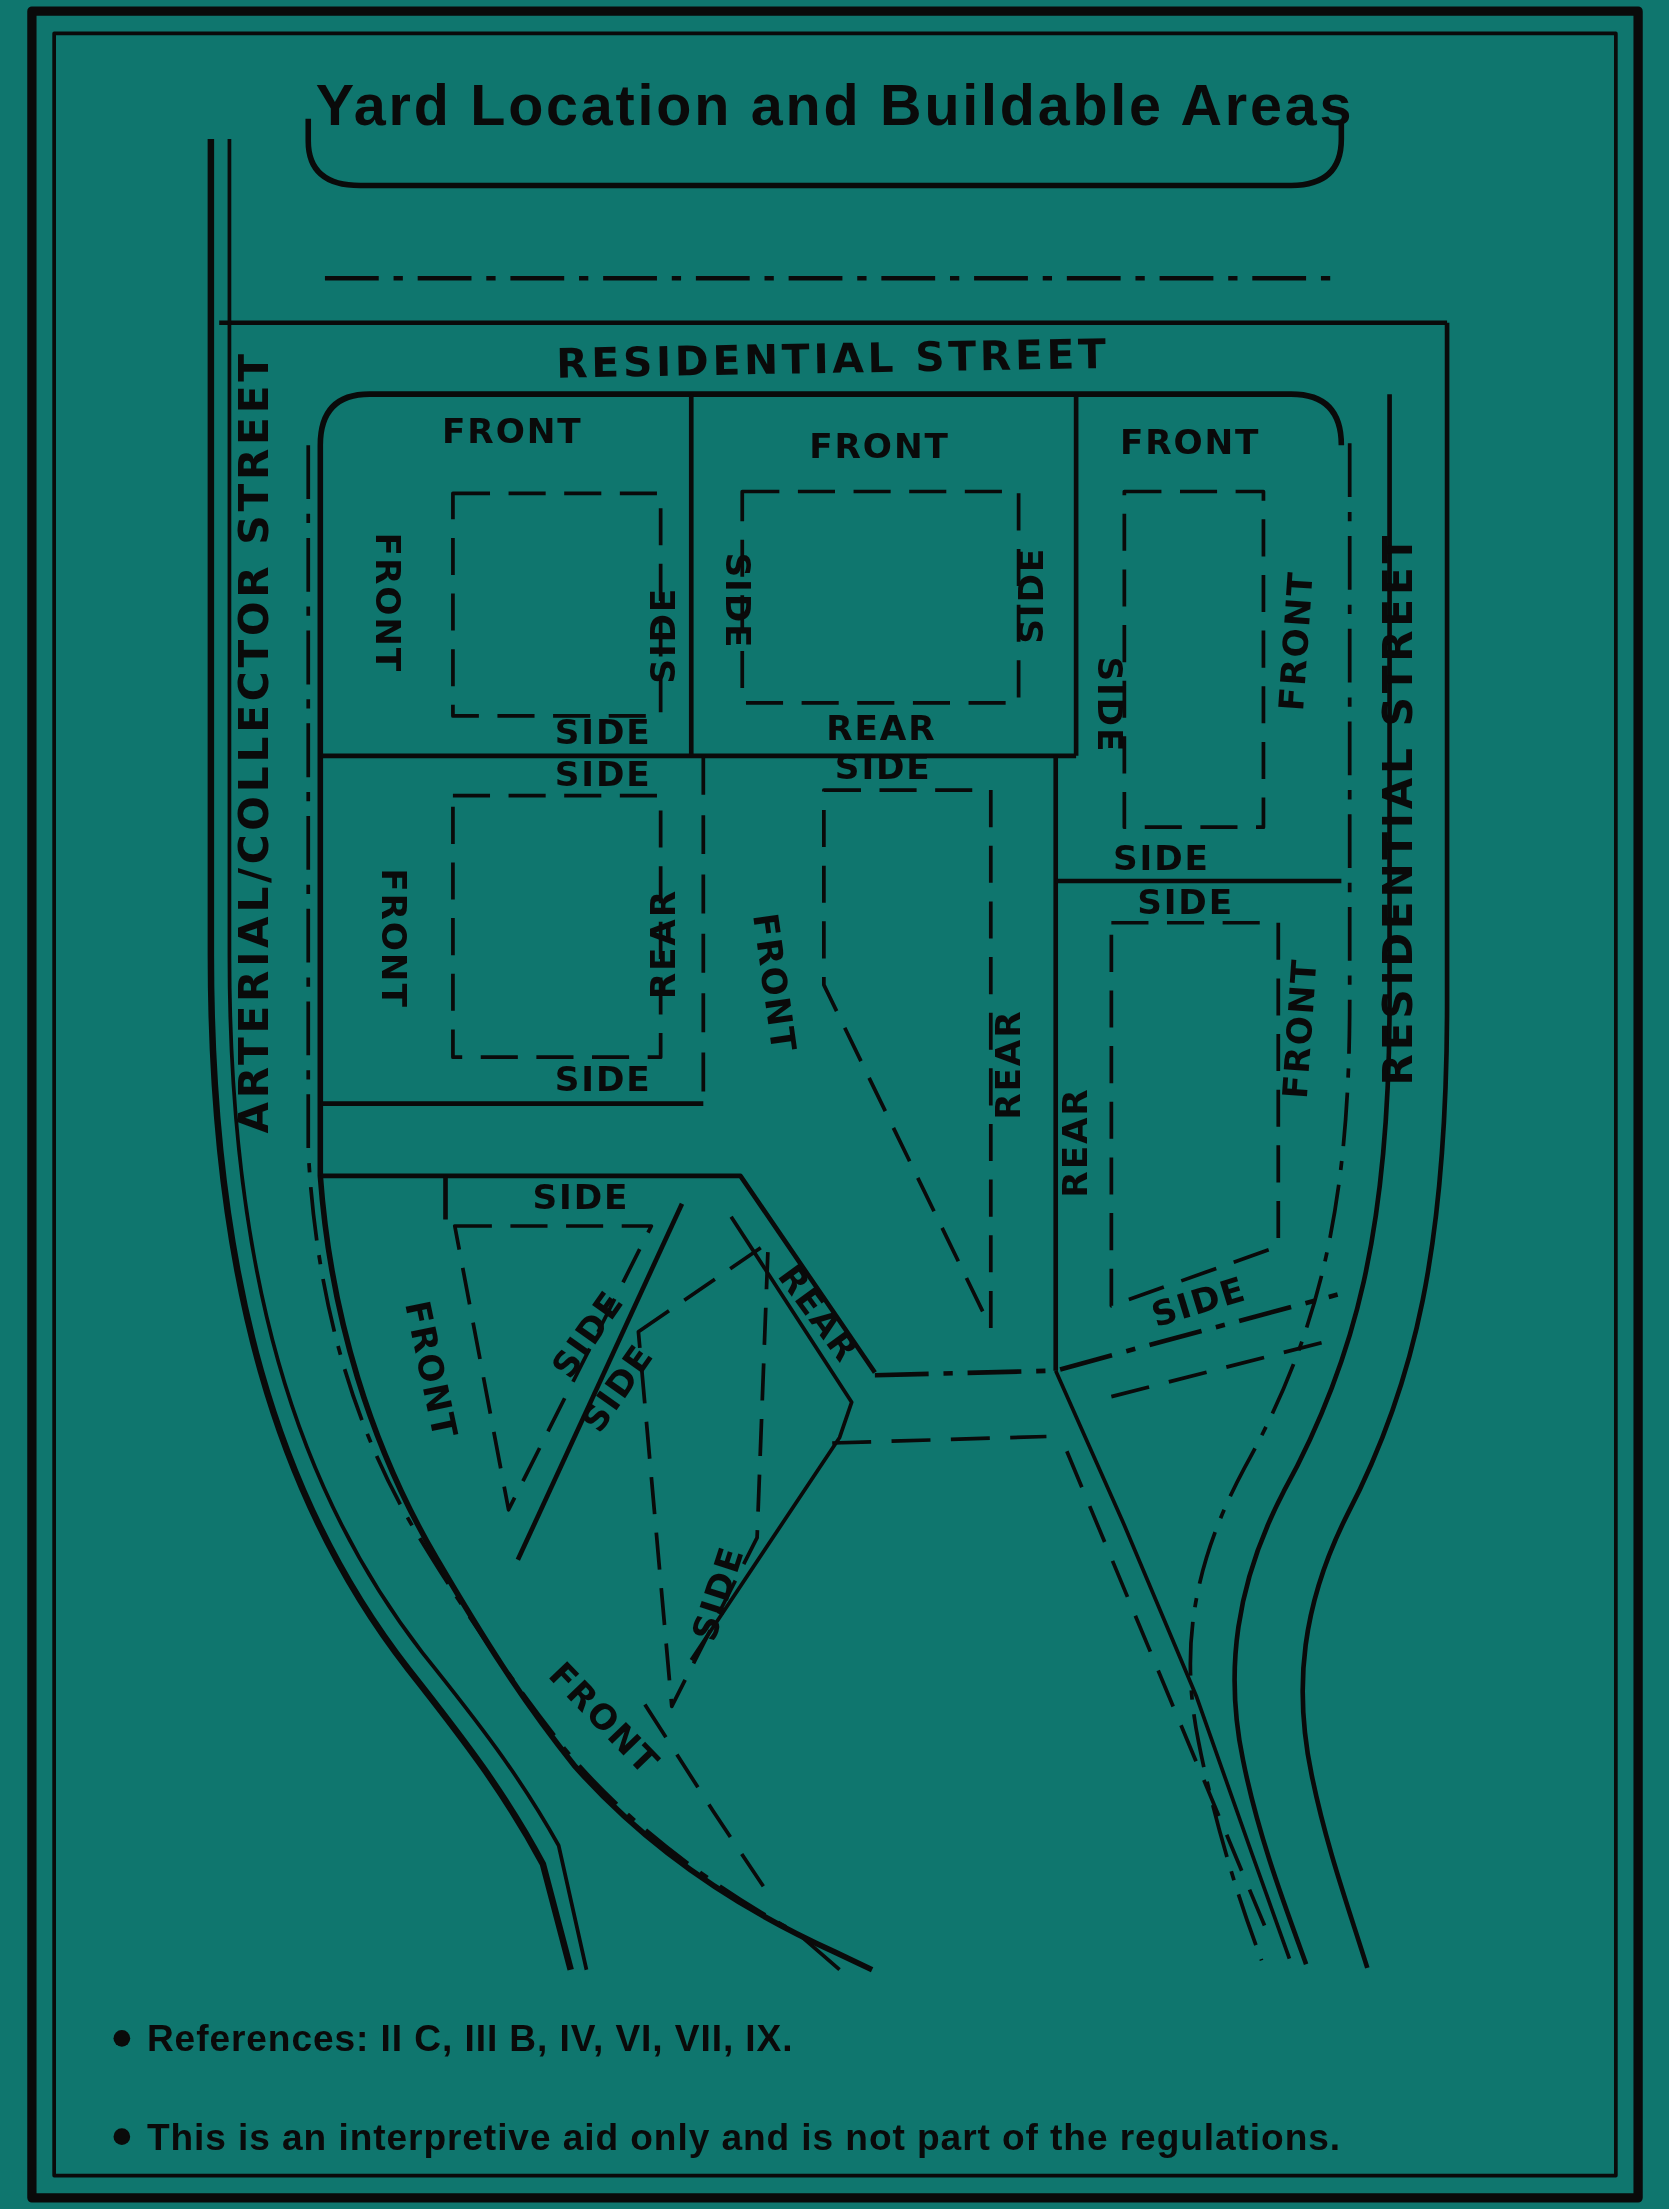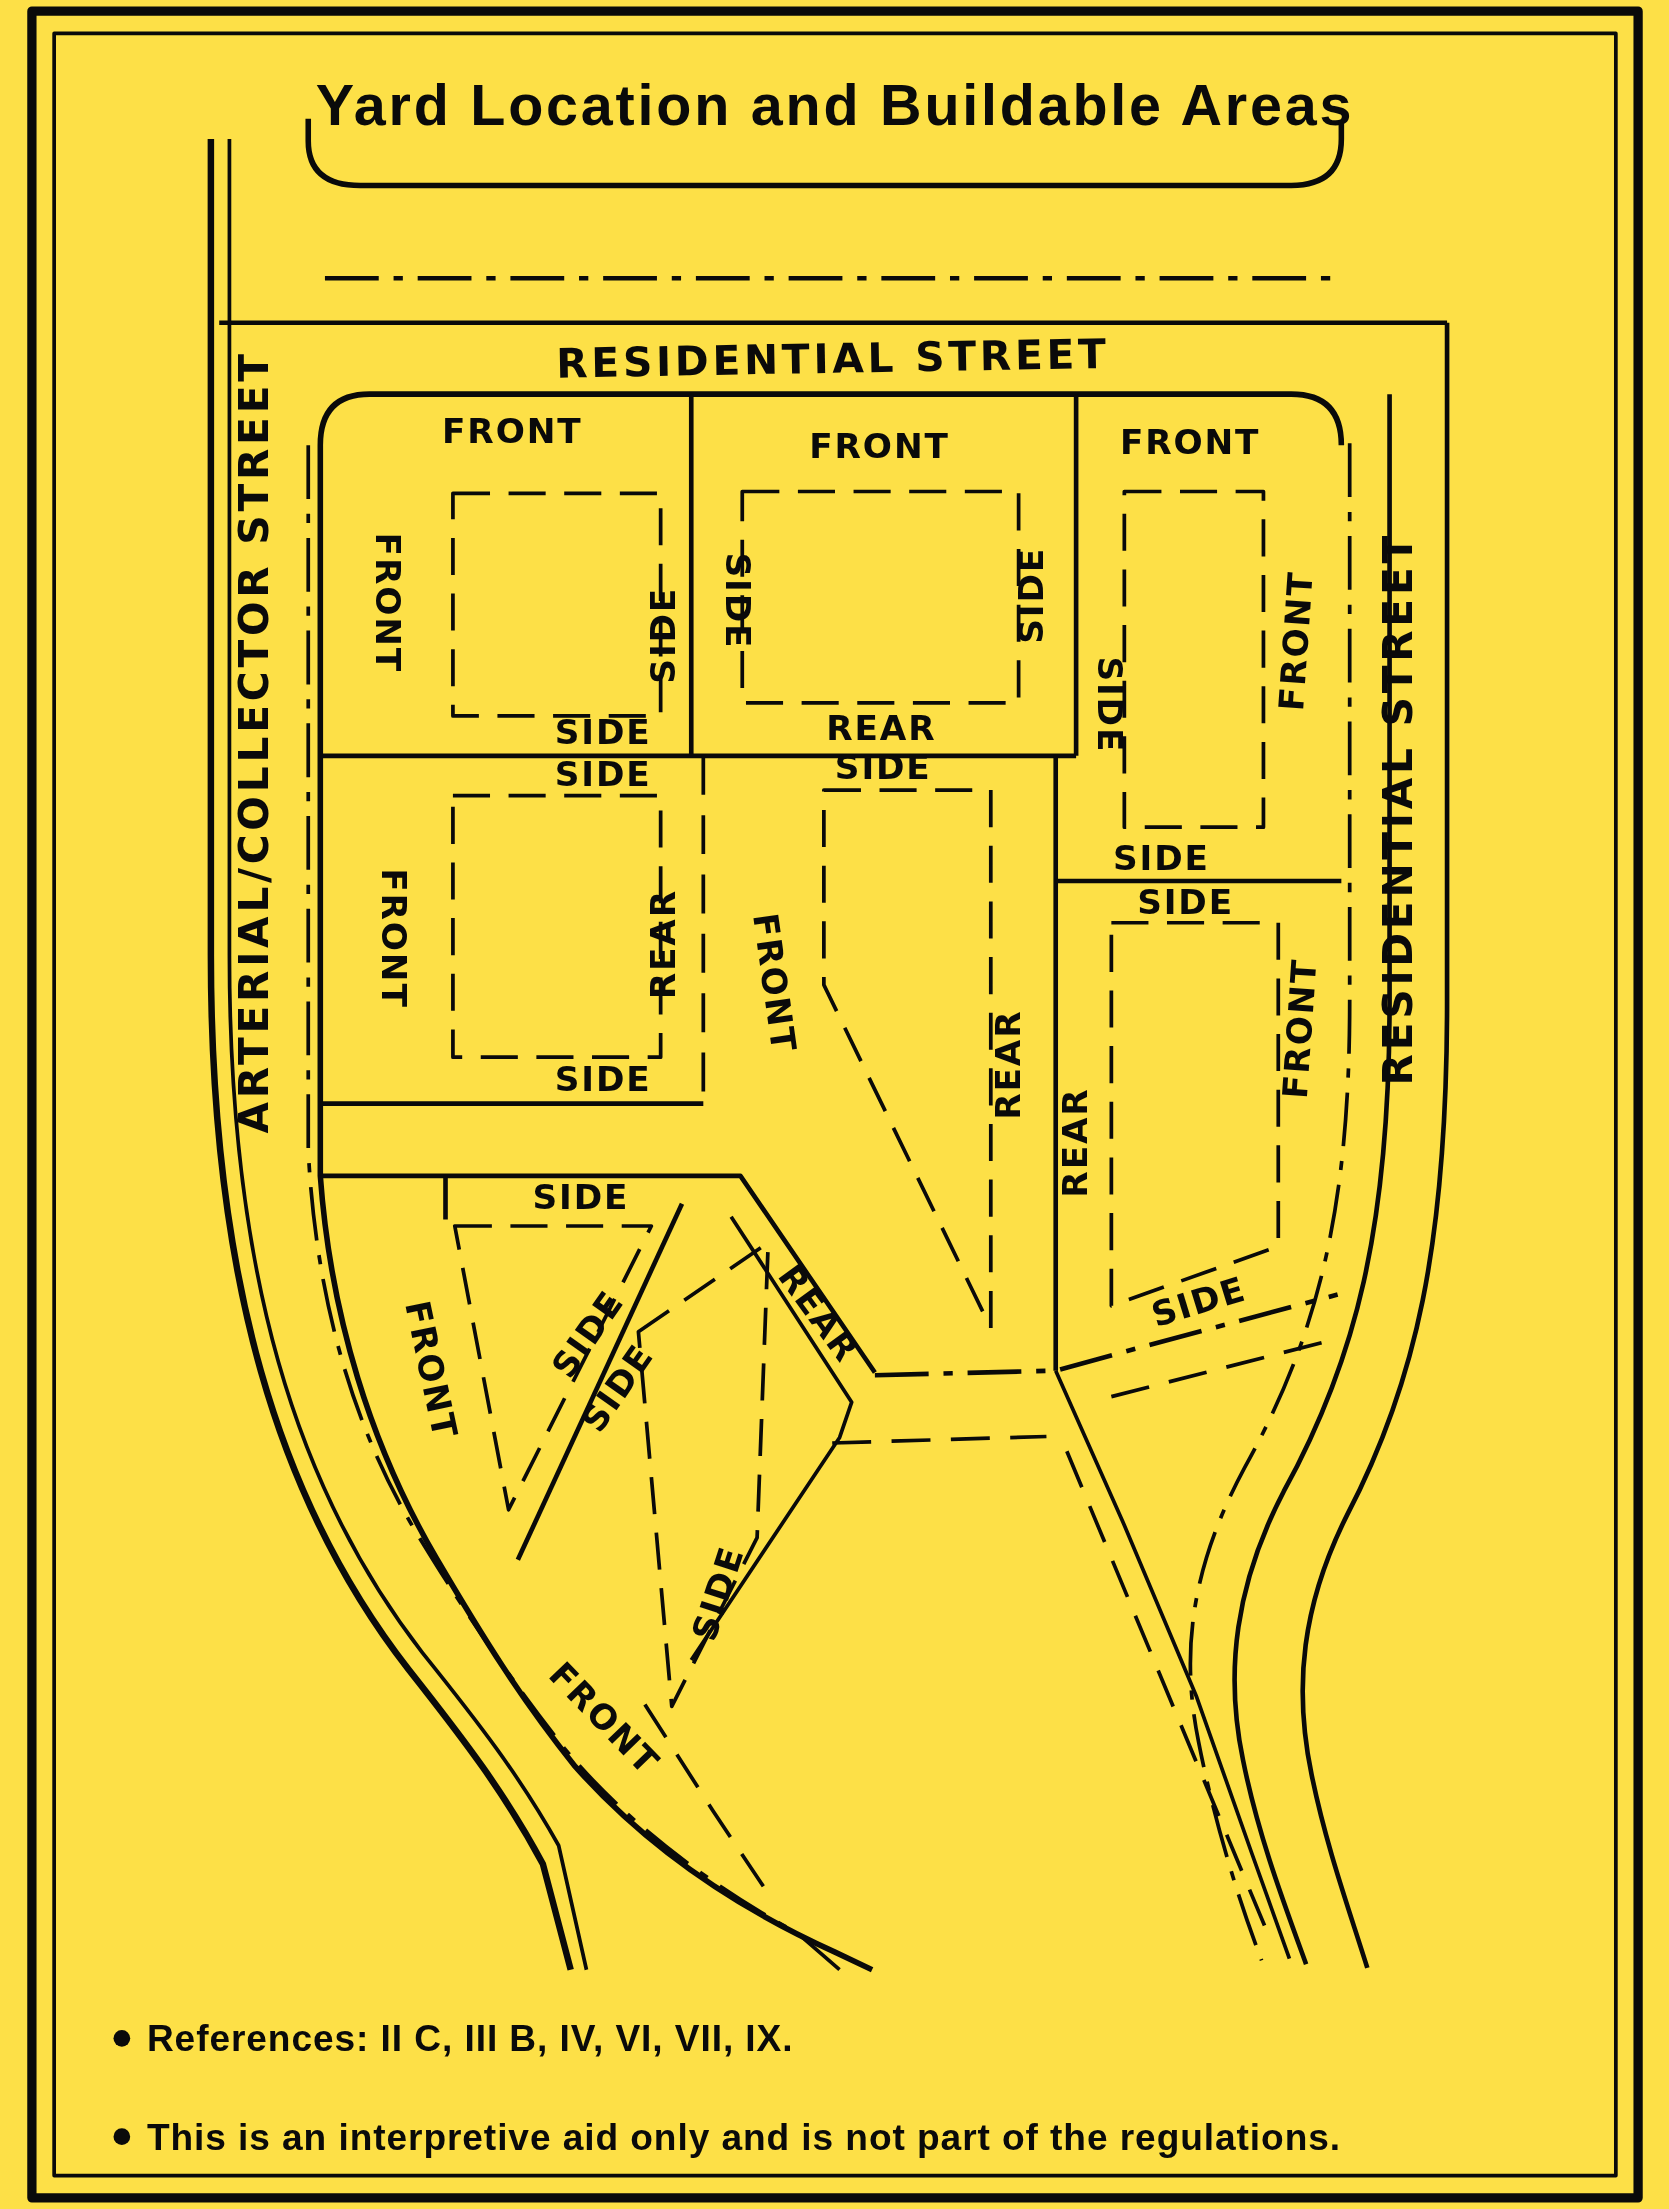--- a/index.html
+++ b/index.html
@@ -1,16 +1,16 @@
 <!DOCTYPE html>
 <html style="font-size:15px"><head>
 <meta charset="utf-8">
 <style>
   html,body{margin:0;padding:0;background:#e8e8e8;}
-  .page{width:1670px;height:2209px;background:#fde047;position:relative;margin:0 auto;}
+  .page{width:1670px;height:2209px;background:#0f766e;position:relative;margin:0 auto;}
   svg{display:block;}
   text{fill:#0a0a0a;}
   .title-text{font-family:"Liberation Sans",sans-serif;font-weight:bold;font-size:62px;letter-spacing:3px;}
   .street-text{font-family:"DejaVu Sans",sans-serif;font-weight:bold;font-size:44px;letter-spacing:4px;}
   .yard-text{font-family:"DejaVu Sans",sans-serif;font-weight:bold;font-size:37px;letter-spacing:2px;}
   .note-text{font-family:"Liberation Sans",sans-serif;font-weight:bold;font-size:40px;letter-spacing:1px;}
   .ink{stroke:#0a0a0a;fill:none;stroke-linejoin:round;}
 </style>
 </head>
 <body>

